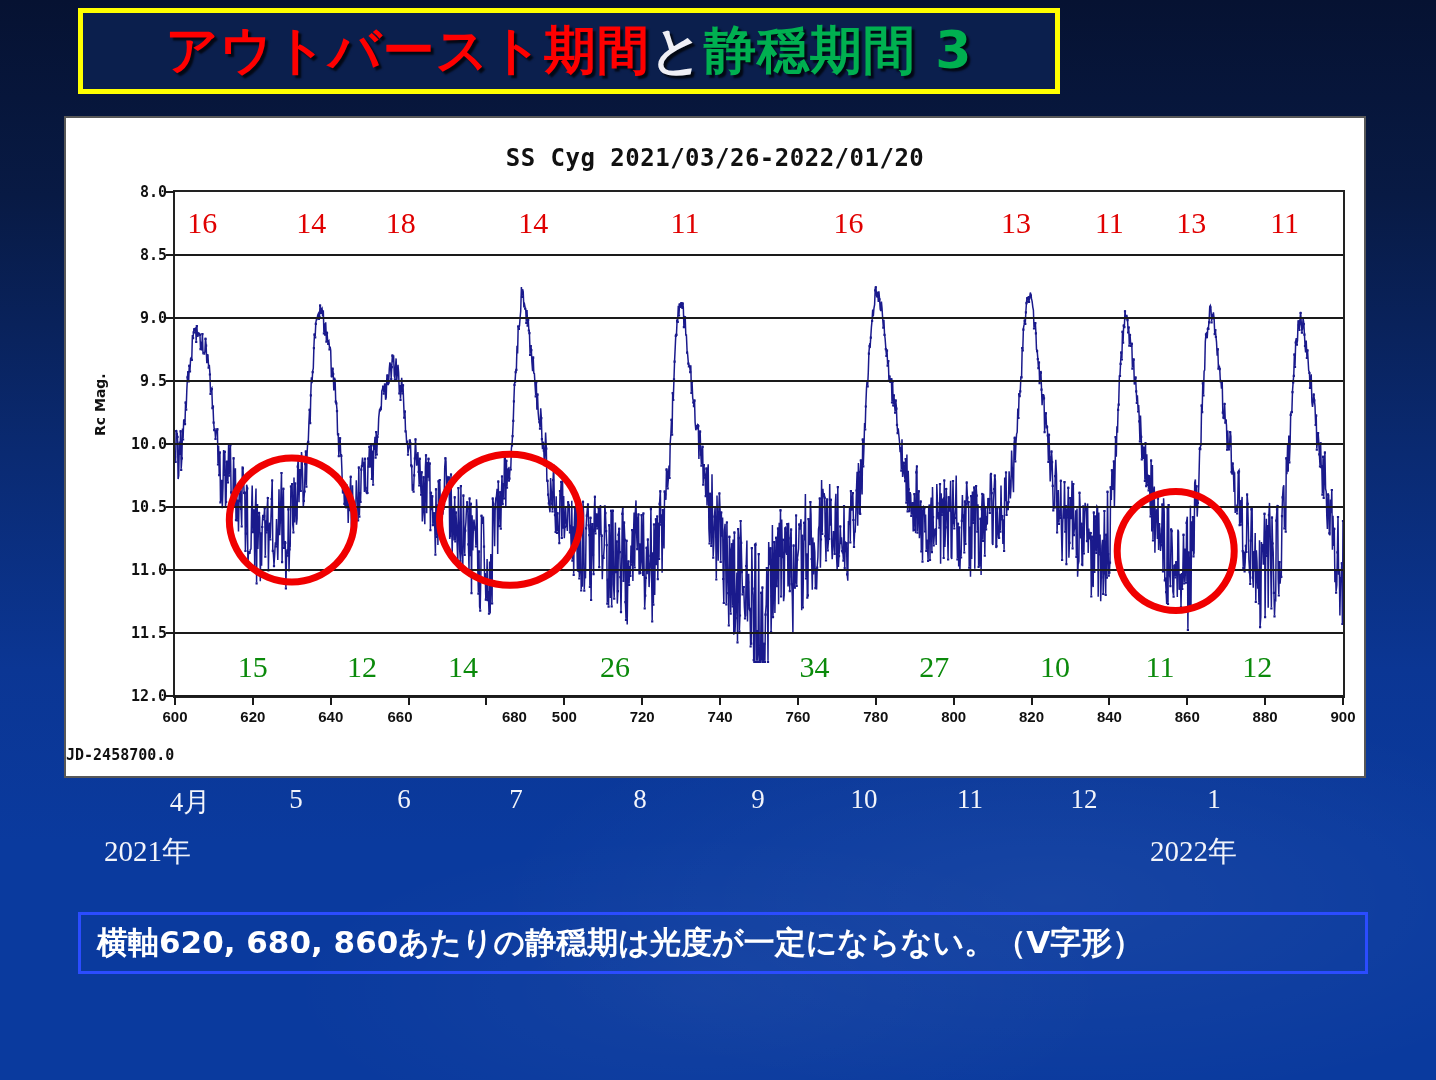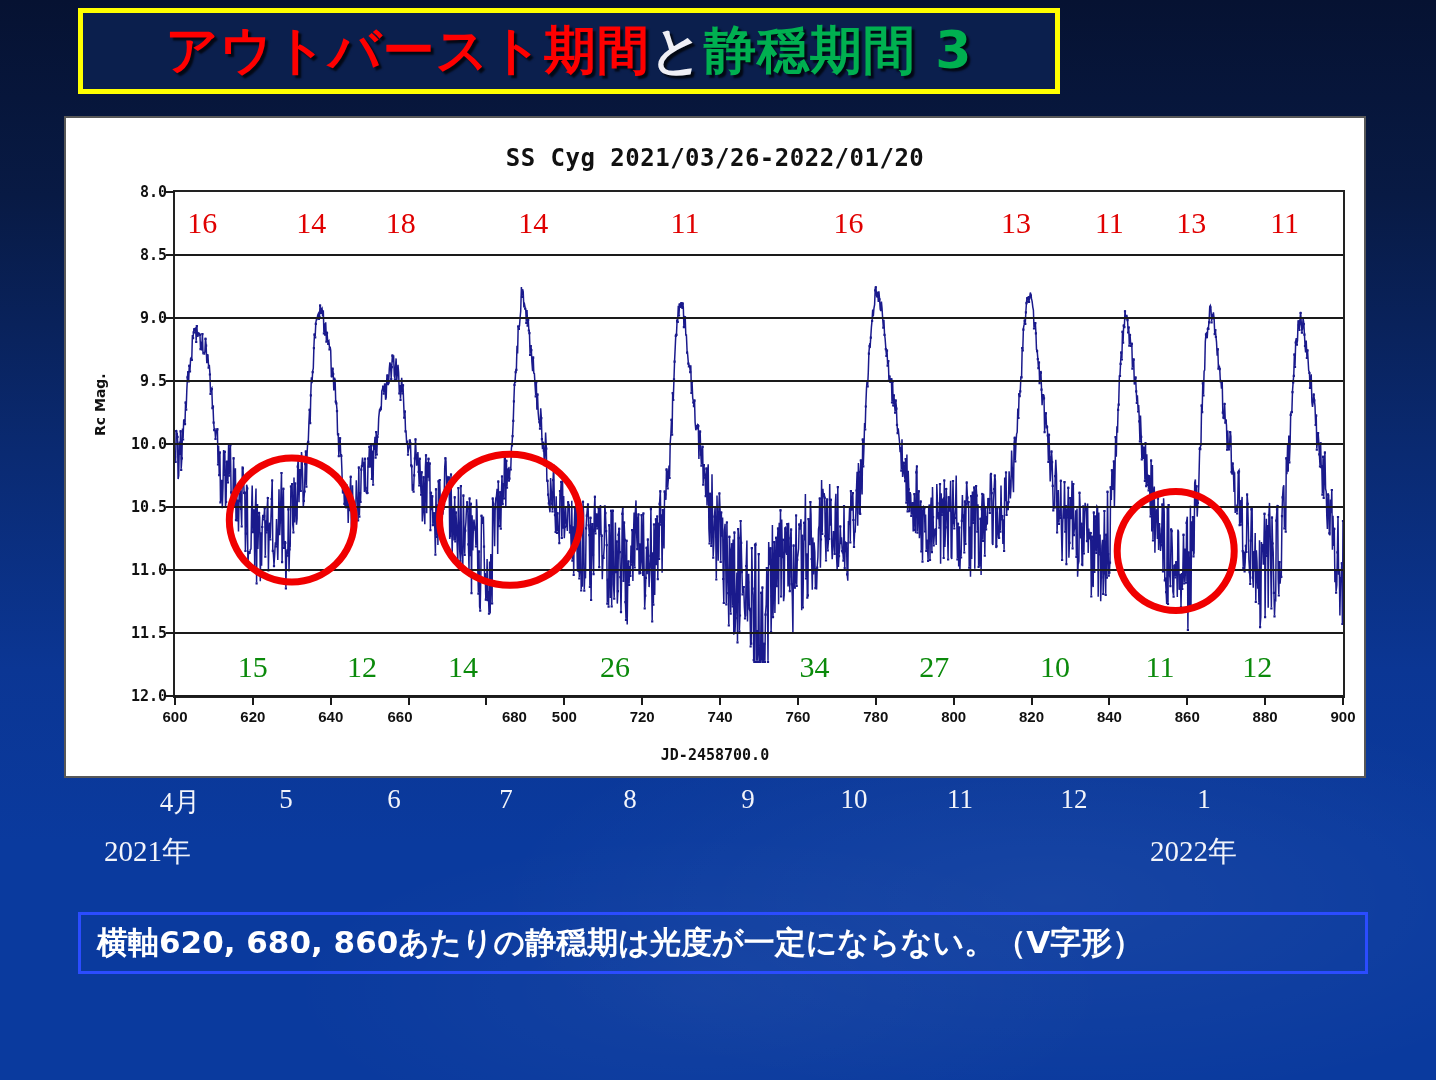--- a/index.html
+++ b/index.html
@@ -55,37 +55,37 @@
 
   #ylabel{
     position:absolute;left:26px;top:318px;
     font-family:"DejaVu Sans",sans-serif;font-size:14px;font-weight:bold;color:#111;
     transform:rotate(-90deg);transform-origin:left top;white-space:nowrap;
   }
   .xtickmark{position:absolute;top:100%;width:2px;height:9px;background:#1a1a1a;}
   .xtick{position:absolute;top:calc(100% + 12px);transform:translateX(-50%);
     font-family:Liberation Sans, sans-serif;font-size:15px;font-weight:bold;color:#111;white-space:nowrap;}
   #xlabel{
-    position:absolute;left:0;top:628px;width:100%;text-align:center;
+    position:absolute;left:0;top:628px;width:100%;
     font-family:"DejaVu Sans Mono",monospace;font-size:15px;font-weight:bold;color:#111;
   }
   
   .ann{position:absolute;transform:translateX(-50%);
     font-family:"Liberation Serif",serif;font-size:30px;white-space:nowrap;}
   .ann-out{color:#E00000;top:14px;}
   .ann-qui{color:#0B8A0B;bottom:12px;}
   
   .hl-circle{position:absolute;border:7px solid #F00000;border-radius:50%;box-sizing:border-box;
     transform:translate(-50%,-50%);}
   svg#series{position:absolute;left:0;top:0;width:100%;height:100%;display:block;}
 
   
   #months{position:absolute;left:64px;top:784px;width:1302px;height:34px;}
   .month{position:absolute;transform:translateX(-50%);
-    font-family:"Liberation Serif",serif;font-size:27px;color:#F2F4FA;white-space:nowrap;}
+    font-family:"Liberation Serif",serif;font-size:27px;color:#F2F4FA;white-space:nowrap;margin-left:10px;}
   #year-left{position:absolute;left:104px;top:832px;
     font-family:"Liberation Serif",serif;font-size:29px;color:#F2F4FA;}
   #year-right{position:absolute;left:1150px;top:832px;
     font-family:"Liberation Serif",serif;font-size:29px;color:#F2F4FA;}
 
   
   #caption-box{
     position:absolute;left:78px;top:912px;width:1290px;height:62px;
     border:3px solid #2B4CFF;box-sizing:border-box;
     display:flex;align-items:center;

